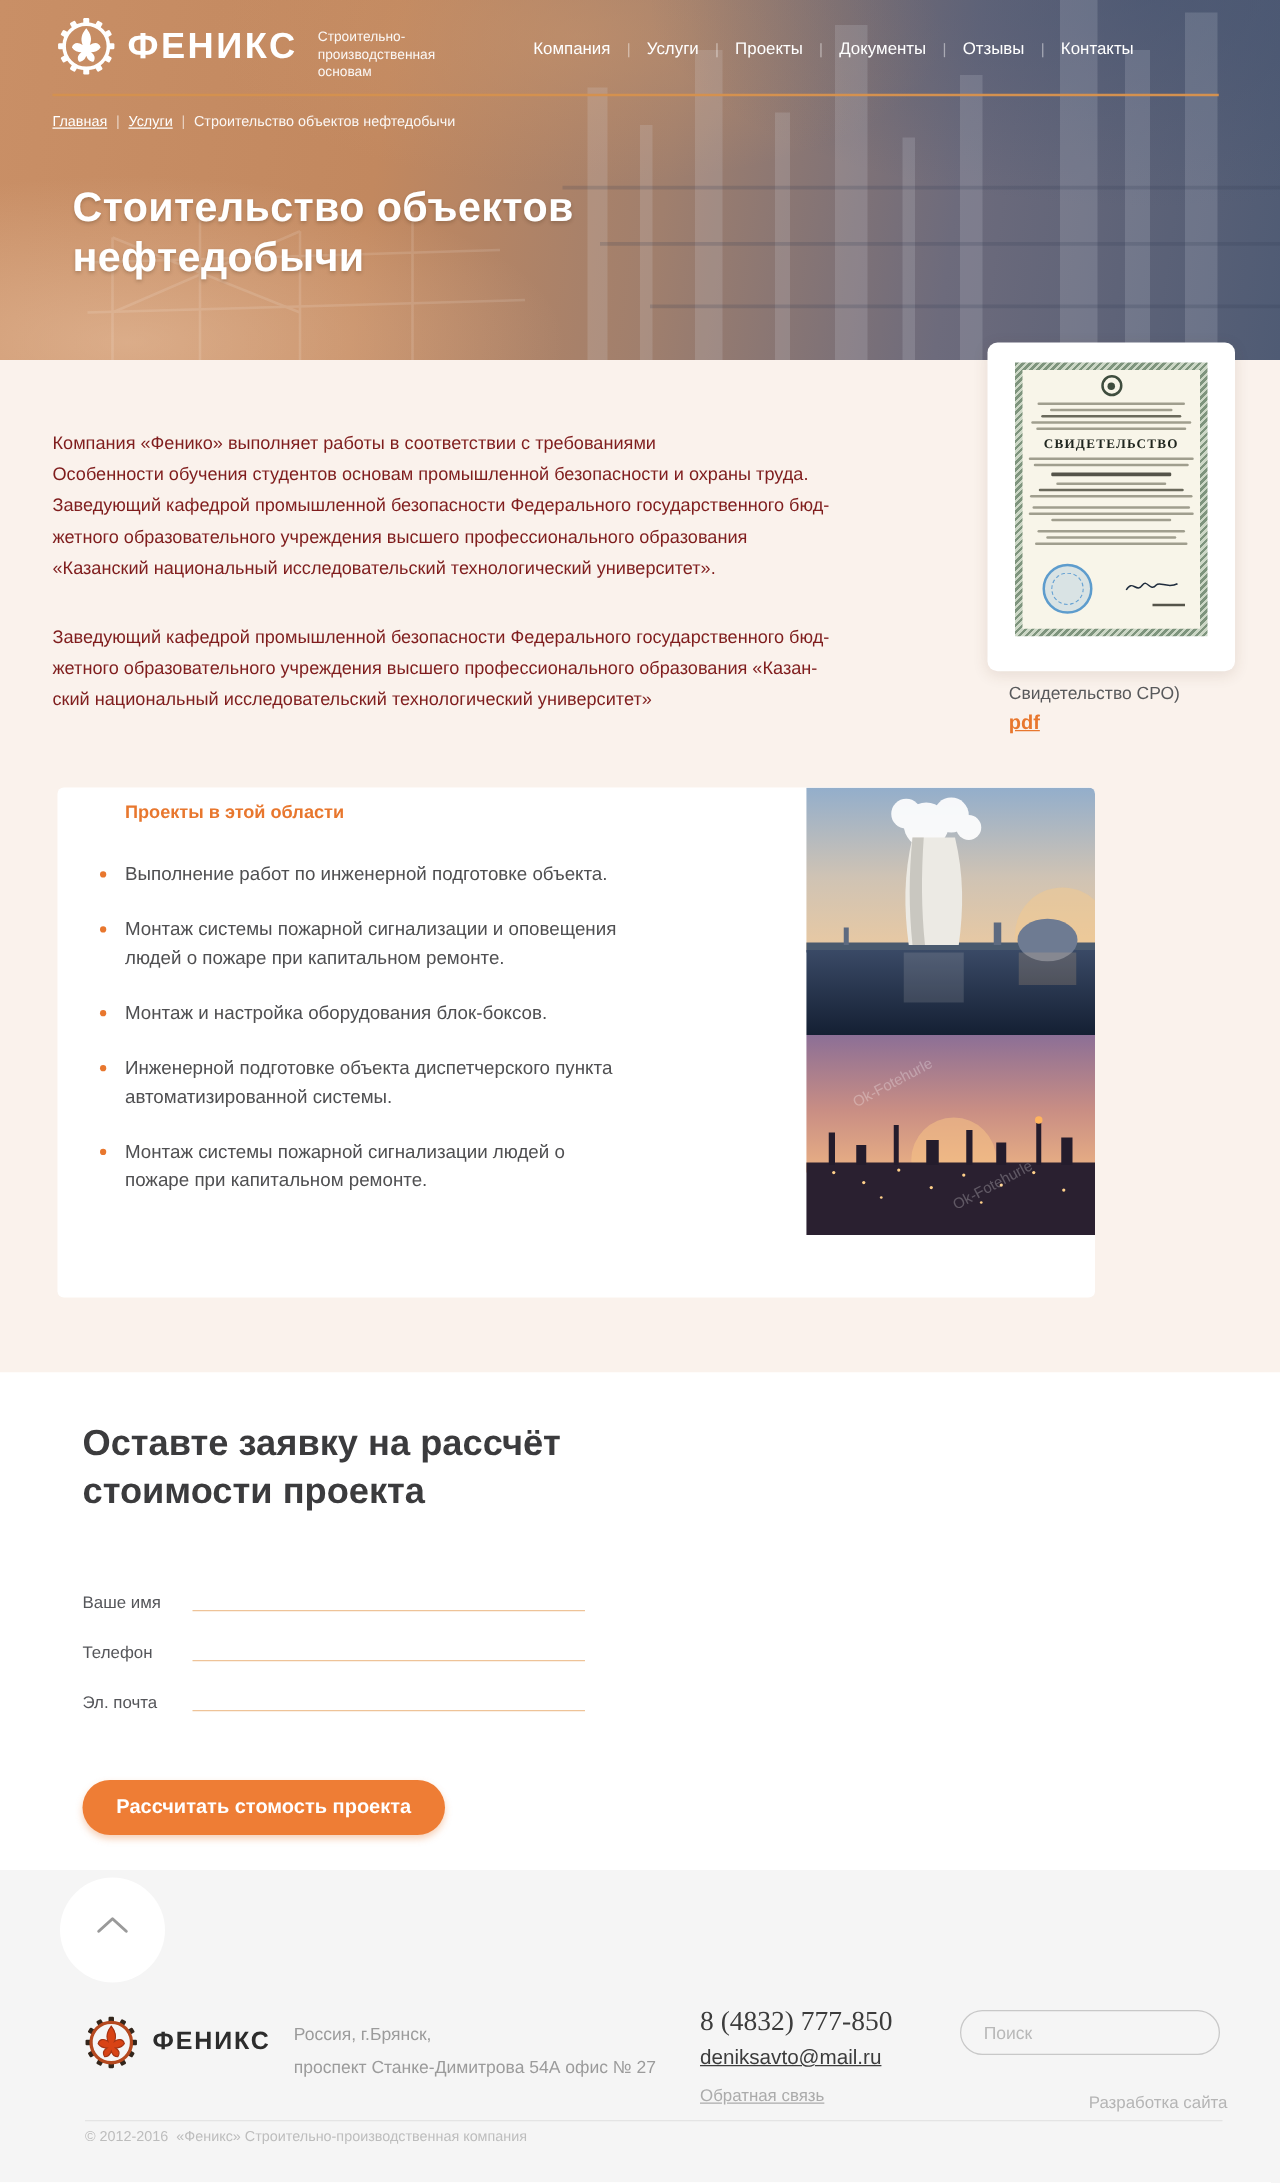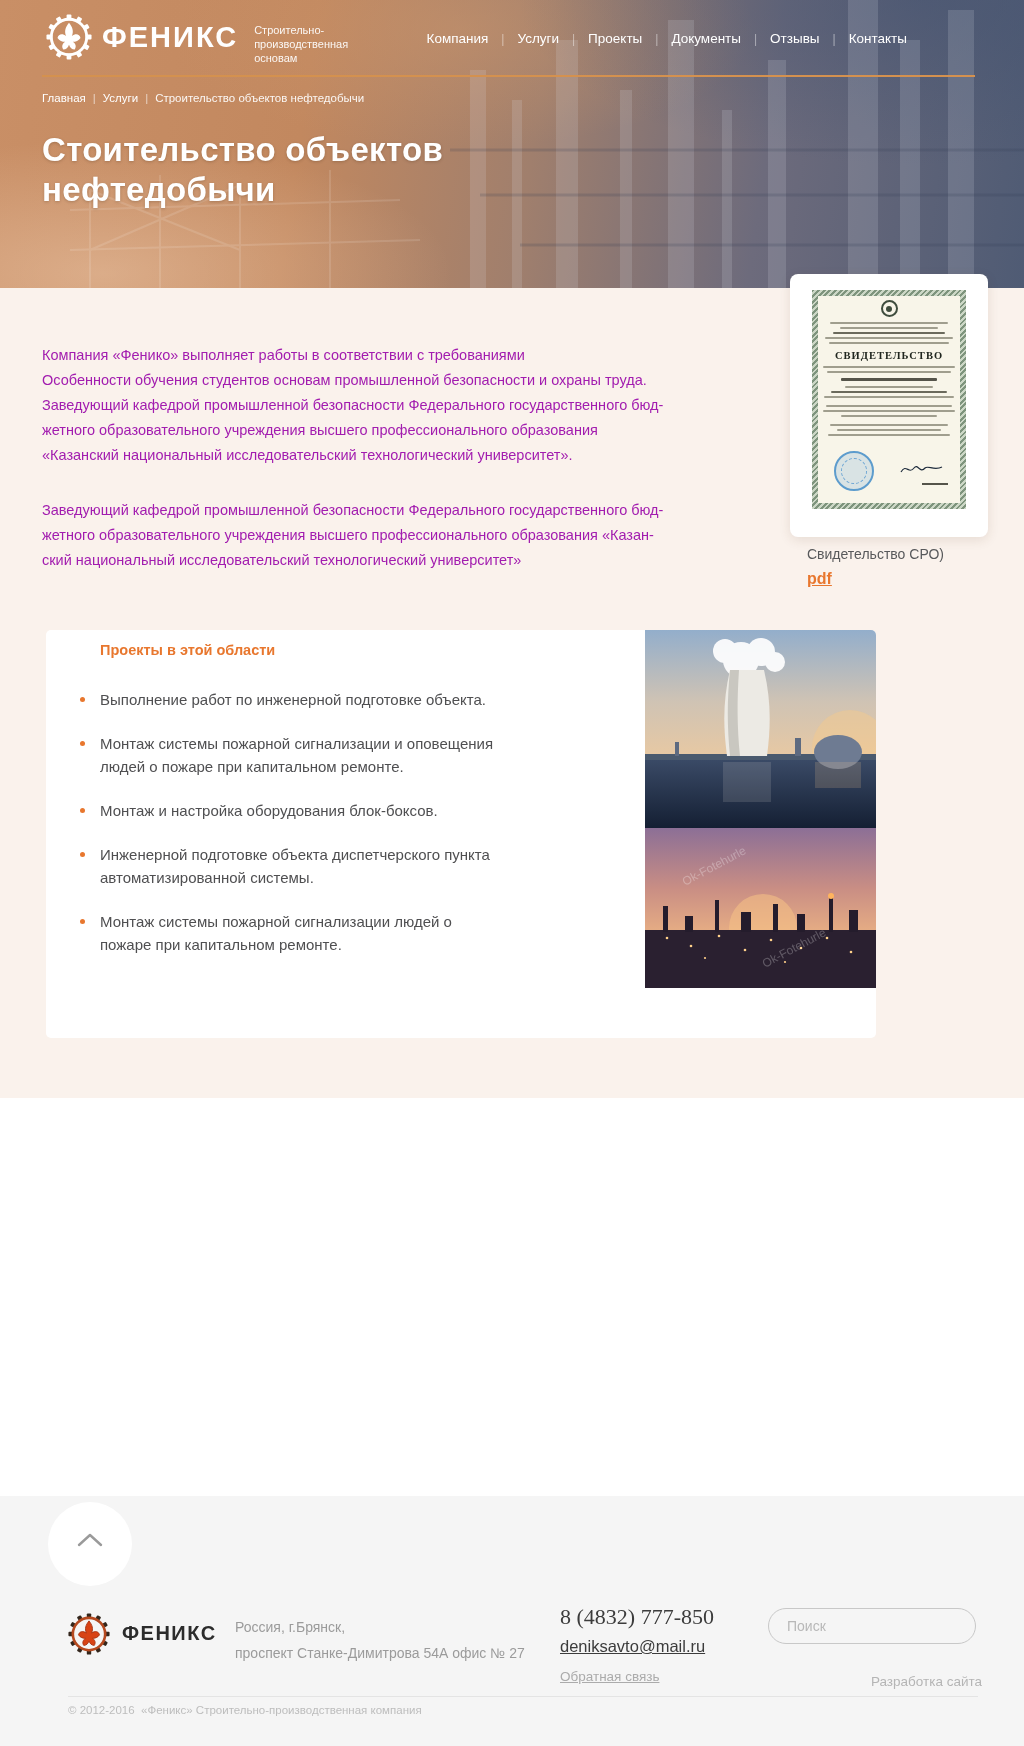--- a/index.html
+++ b/index.html
@@ -16,28 +16,28 @@
   .hero-art{position:absolute;top:0;left:0;width:1024px;height:288px;display:block;}
   .topbar{position:absolute;top:12px;left:46px;right:104px;display:flex;align-items:flex-start;}
   .logo{width:46px;height:50px;display:block;}
   .wordmark{font-size:29px;font-weight:bold;color:#fff;letter-spacing:2px;margin:9px 0 0 10px;}
   .tagline{margin:11px 0 0 16px;font-size:11px;line-height:14px;color:rgba(255,255,255,.93);white-space:pre-line;}
   .nav{margin-left:auto;margin-top:19px;display:flex;align-items:center;font-size:13.5px;}
   .nav a{color:#fff;text-decoration:none;padding:0 13px;cursor:pointer;}
   .nav .sep{color:rgba(255,255,255,.45);font-size:12px;}
   .hero-line{position:absolute;top:75px;left:42px;width:933px;height:2px;background:#d4914f;}
   .breadcrumb{position:absolute;top:92px;left:42px;font-size:11.5px;color:rgba(255,255,255,.93);}
-  .breadcrumb a{color:#fff;cursor:pointer;}
+  .breadcrumb a{color:#fff;text-decoration:underline;cursor:pointer;}
   .breadcrumb .sep{opacity:.65;padding:0 7px;}
-  .hero-title{position:absolute;top:130px;left:42px;margin:0;font-size:33px;line-height:40px;font-weight:bold;
+  .hero-title{position:absolute;top:130px;left:42px;margin:16px;font-size:33px;line-height:40px;font-weight:bold;
     color:#fff;white-space:pre-line;letter-spacing:.3px;text-shadow:0 1px 3px rgba(60,40,20,.25);}
 
   
   .content{position:absolute;top:288px;left:0;width:1024px;height:810px;background:#faf2ec;}
-  .paragraphs{position:absolute;top:55px;left:42px;width:690px;font-size:14.5px;line-height:25px;color:#a21caf;}
+  .paragraphs{position:absolute;top:55px;left:42px;width:690px;font-size:14.5px;line-height:25px;color:#7f1d1d;}
   .paragraphs p{margin:0 0 30px;white-space:pre-line;}
 
   
   .cert-card{position:absolute;top:274px;left:790px;width:166px;height:231px;padding:16px;background:#fff;
     border-radius:8px;box-shadow:0 3px 12px rgba(90,60,30,.12);z-index:6;cursor:pointer;}
   .cert{width:154px;height:219px;margin:0 auto;padding:6px;box-sizing:border-box;
     background:repeating-linear-gradient(135deg,#7e947d 0,#7e947d 2px,#ccd7c6 2px,#ccd7c6 4px);}
   .cert-inner{width:100%;height:100%;background:#f8f5e9;position:relative;text-align:center;overflow:hidden;box-sizing:border-box;padding-top:2px;}
   .cert-emblem{width:13px;height:13px;border:2px solid #3f4d3e;border-radius:50%;margin:2px auto 5px;position:relative;}
   .cert-emblem::after{content:"";position:absolute;left:3.5px;top:3.5px;width:6px;height:6px;border-radius:50%;background:#3f4d3e;}
@@ -301,20 +301,39 @@
             <circle cx="206" cy="124" r="1.3"></circle>
             <circle cx="60" cy="130" r="1.1"></circle>
           <circle cx="140" cy="134" r="1.1"></circle>
         </g>
         <text x="40" y="58" transform="rotate(-28 40 58)" font-size="12" fill="#ffffff" opacity=".28">Ok-Fotehurle</text>
         <text x="120" y="140" transform="rotate(-28 120 140)" font-size="12" fill="#ffffff" opacity=".25">Ok-Fotehurle</text>
       </svg>
     </div>
   </div>
 
+  <div class="form-section">
+    <h2 class="form-title">Оставте заявку на рассчёт
+стоимости проекта</h2>
+    <div class="form-rows">
+      <div class="form-row">
+        <label class="form-label">Ваше имя</label>
+        <input class="form-input" type="text" style="">
+      </div>
+      <div class="form-row">
+        <label class="form-label">Телефон</label>
+        <input class="form-input" type="text" style="">
+      </div>
+      <div class="form-row">
+        <label class="form-label">Эл. почта</label>
+        <input class="form-input" type="text" style="">
+      </div>
+    </div>
+    <button class="submit-btn">Рассчитать стомость проекта</button>
+  </div>
 
   <div class="footer">
     <button class="scroll-top">
       <svg width="28" height="14" viewBox="0 0 28 14">
         <polyline points="3,12 14,2 25,12" fill="none" stroke="#9a9a9a" stroke-width="2.4" stroke-linecap="round" stroke-linejoin="round"></polyline>
       </svg>
     </button>
 
     <div class="footer-main">
       <span>

